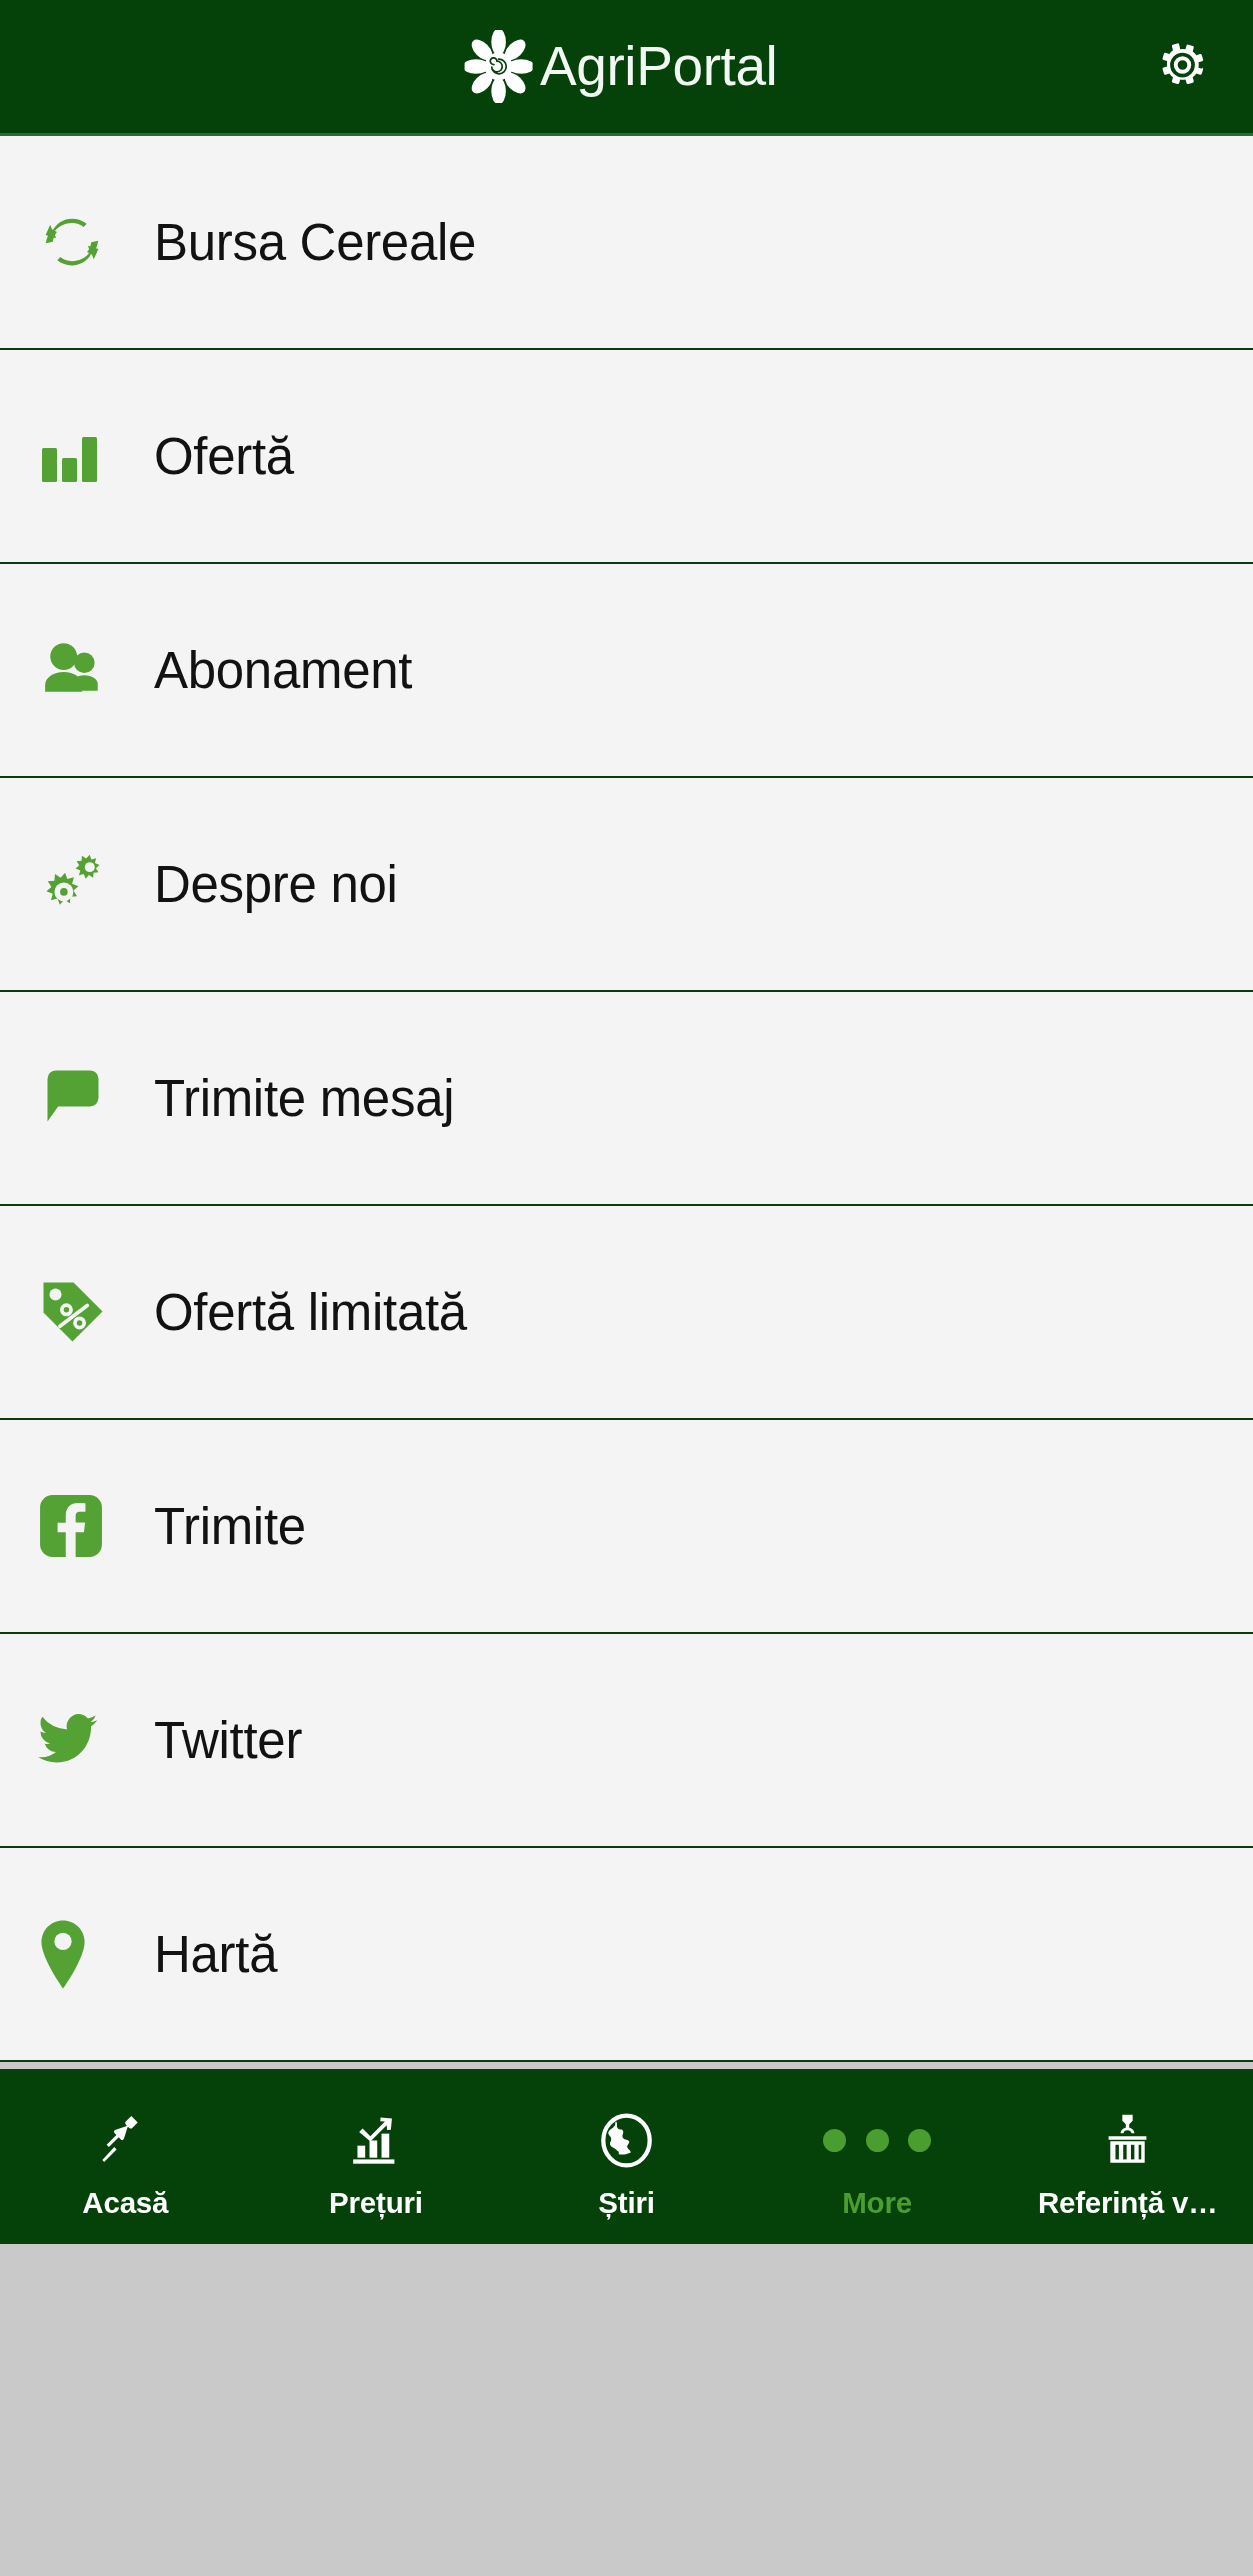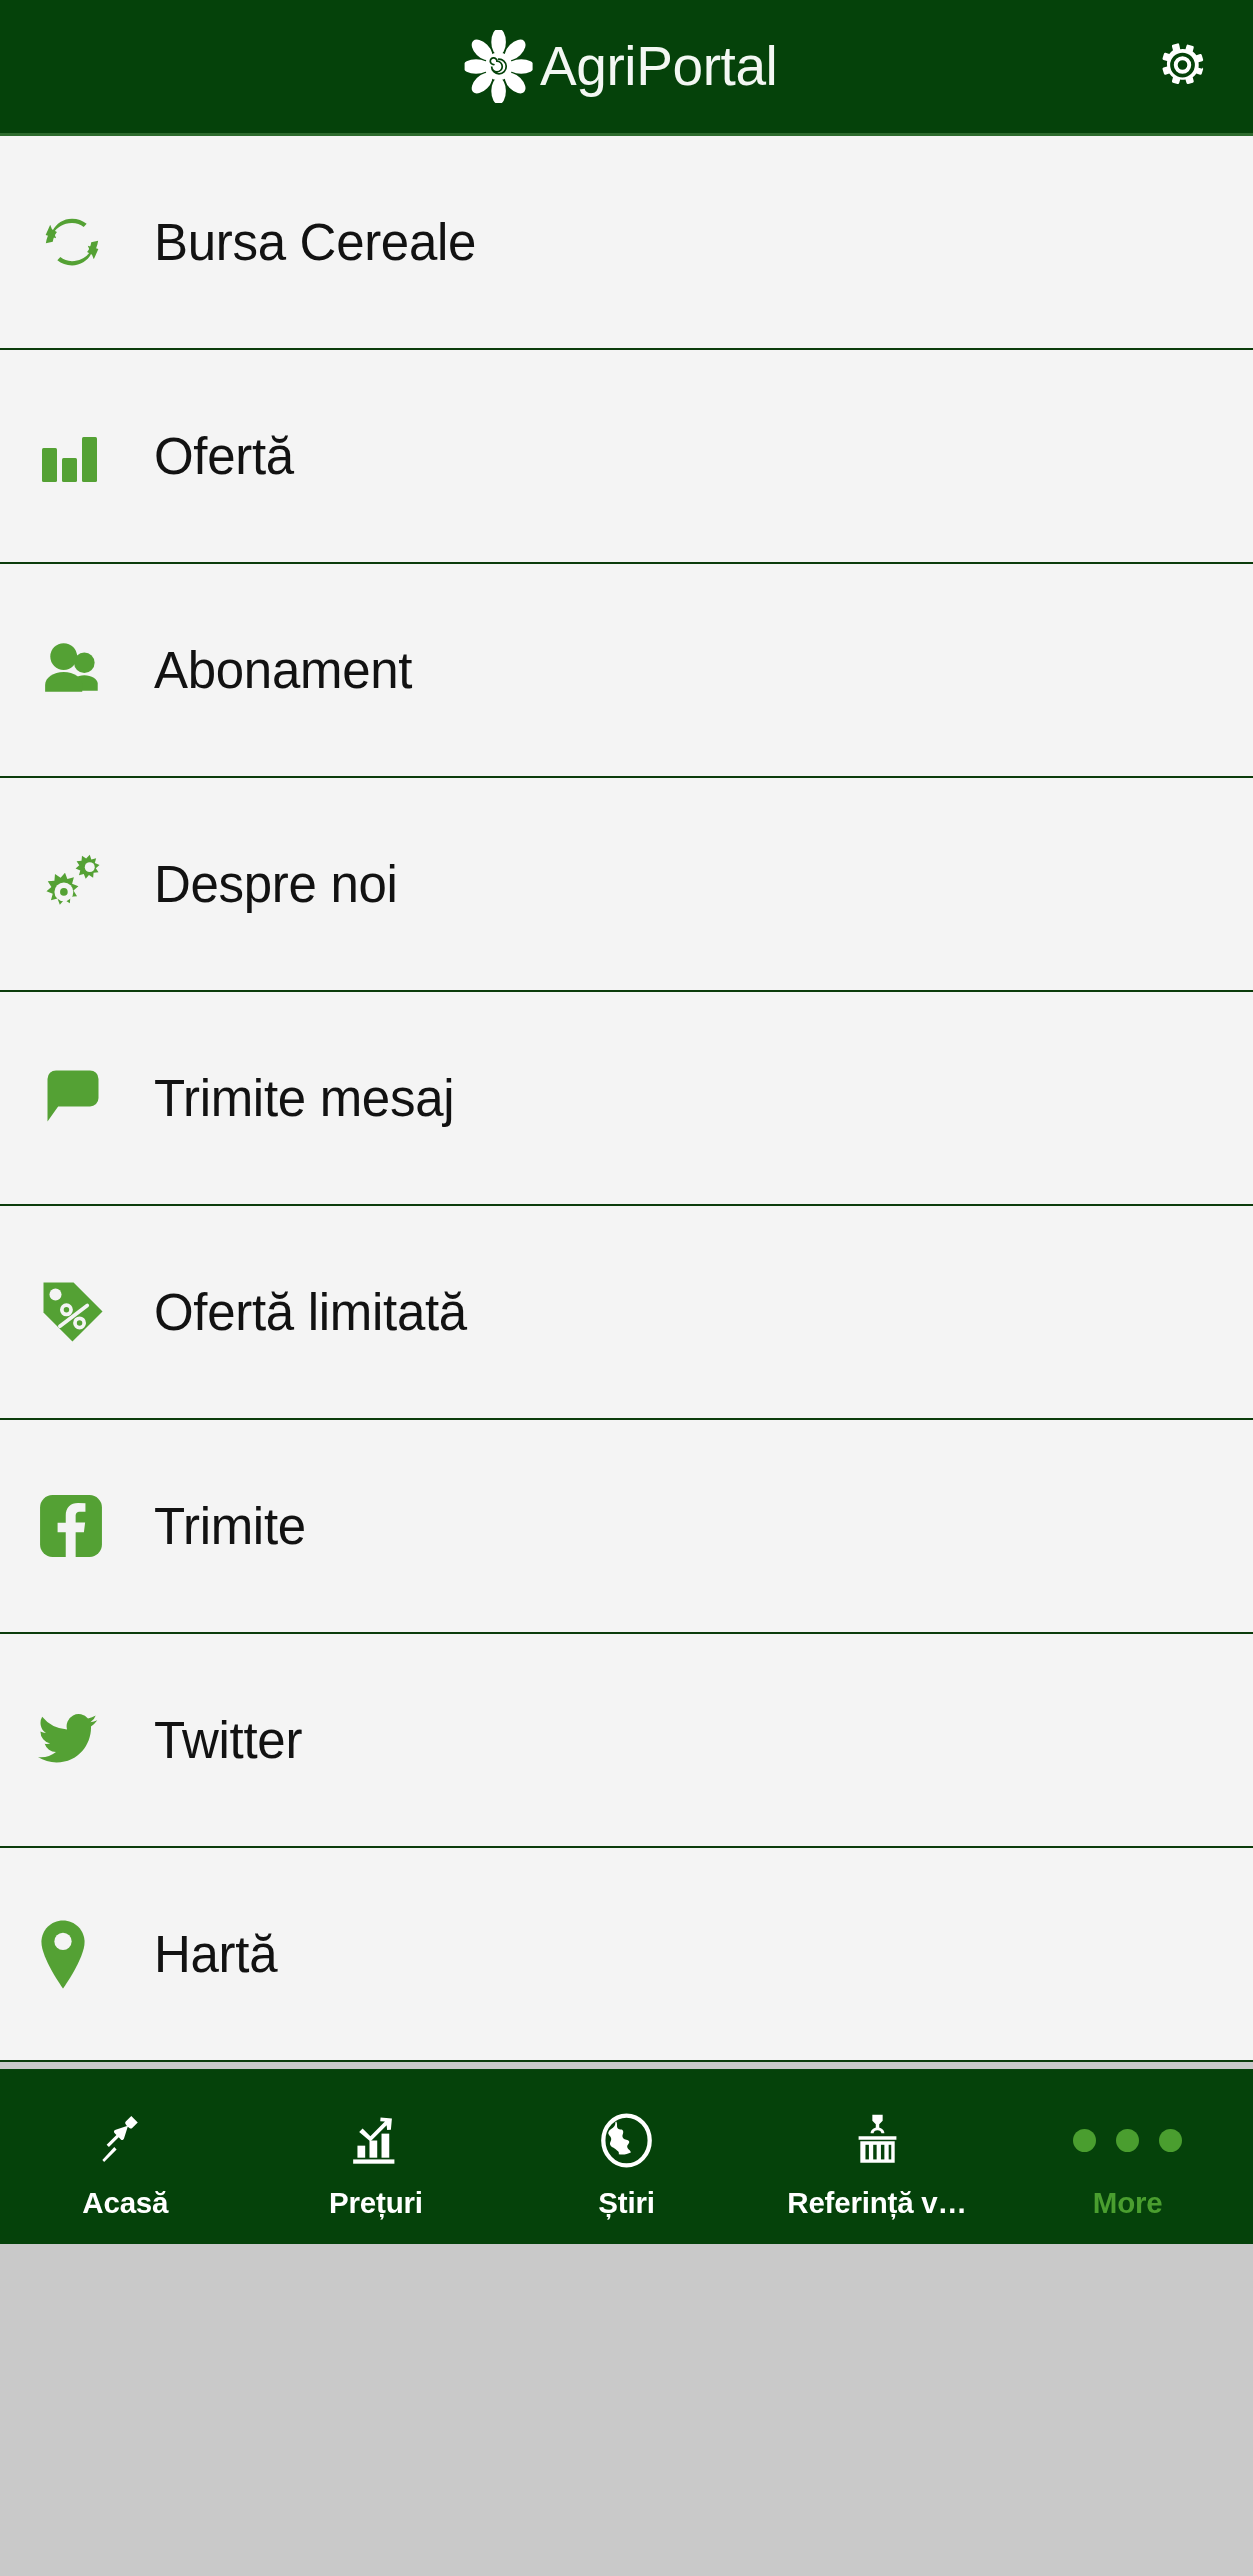--- a/index.html
+++ b/index.html
@@ -319,46 +319,46 @@
     <div class="tab">
       <span class="tab-icon">
         <svg viewBox="0 0 64 64" width="55" height="55" aria-hidden="true">
           <ellipse cx="32" cy="32" rx="27" ry="29" fill="none" stroke="#ffffff" stroke-width="5"></ellipse>
           <path fill="#ffffff" d="M20 10c2 3 0 6 2 8s5 0 6 3-2 5 0 8 6 1 7 4-3 4-2 7 4 3 4 6c-4 2-9 3-14 2 1-3-2-4-4-6s-5-2-6-5 2-5 1-8-4-4-3-7 5-4 7-7 0-4 2-5z"></path>
         </svg>
       </span>
       <span class="tab-label">Știri</span>
     </div>
 
+    <div class="tab active">
+      <span class="tab-icon">
+        <span class="dots">
+          <span></span>
+          <span></span>
+          <span></span>
+        </span>
+      </span>
+      <span class="tab-label">More</span>
+    </div>
+
     <div class="tab">
       <span class="tab-icon">
         <svg viewBox="0 0 64 64" width="55" height="55" aria-hidden="true">
           <g fill="#ffffff">
             <path d="M26 2h12v7l-4 4v5h-4v-5l-4-4z"></path>
             <path d="M32 17c-4.5 0-8 3-8 6.5h3.5c0-2 2-3.5 4.5-3.5s4.5 1.5 4.5 3.5H40c0-3.5-3.5-6.5-8-6.5z"></path>
             <path d="M10 27h44v4H10z"></path>
             <path d="M12 33h40v25H12z"></path>
           </g>
           <g fill="#05420a">
             <rect x="18" y="37" width="4" height="17"></rect>
             <rect x="27" y="37" width="4" height="17"></rect>
             <rect x="36" y="37" width="4" height="17"></rect>
             <rect x="45" y="37" width="3" height="17"></rect>
           </g>
         </svg>
       </span>
       <span class="tab-label">Referință v…</span>
     </div>
 
-    <div class="tab active">
-      <span class="tab-icon">
-        <span class="dots">
-          <span></span>
-          <span></span>
-          <span></span>
-        </span>
-      </span>
-      <span class="tab-label">More</span>
-    </div>
-
   </div>
 </div>
 
 
 </body></html>

